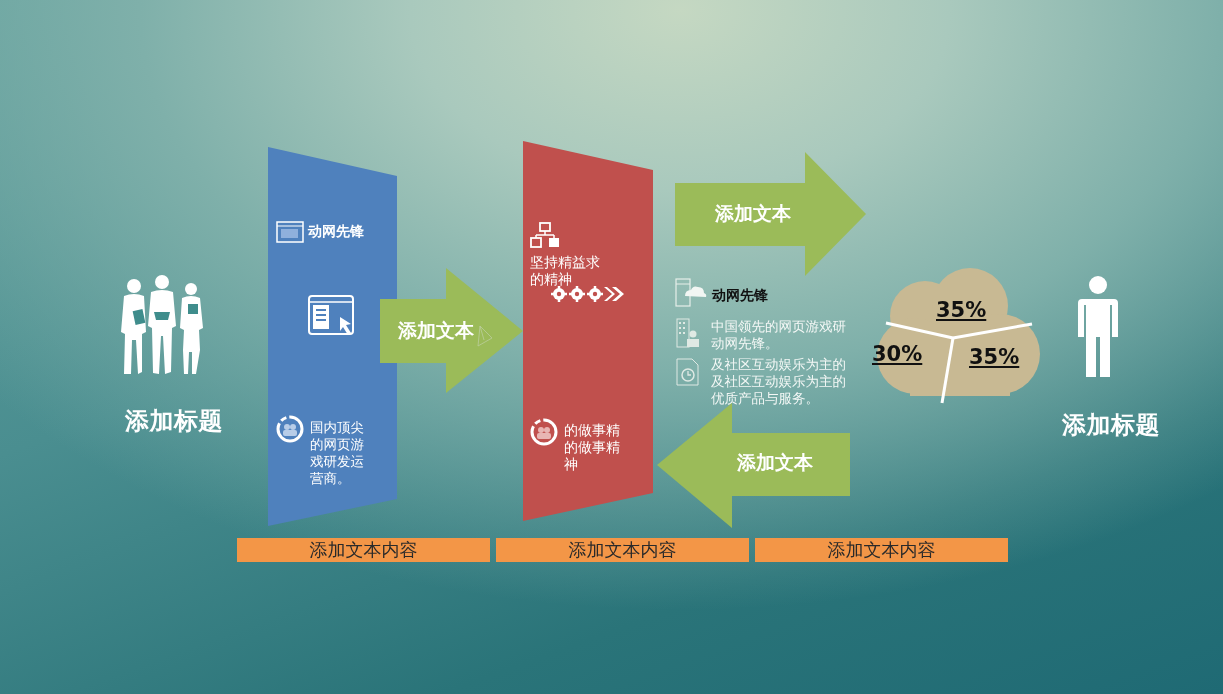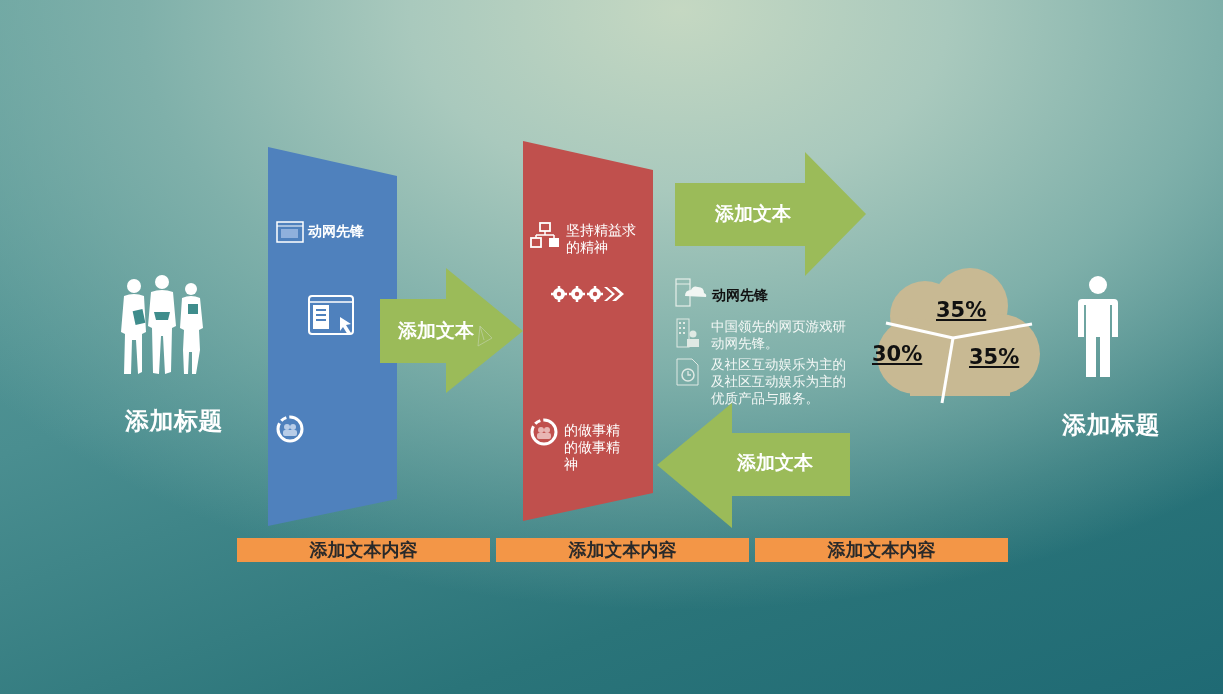--- a/index.html
+++ b/index.html
@@ -8,21 +8,21 @@
     font-family: "DejaVu Sans", "Liberation Sans", sans-serif;
     background:
       radial-gradient(ellipse 900px 600px at 680px 10px, #c5d8c2 0%, #a9c9bd 30%, #7fb0aa 60%, rgba(90,150,150,0) 100%),
       linear-gradient(160deg, #5f9f9c 0%, #4a8e90 40%, #2a7479 75%, #1f6a74 100%);
   }
   .abs { position:absolute; }
   svg { display:block; }
   .white-title { color:#ffffff; font-weight:bold; font-size:24px; letter-spacing:0.5px; }
   .arrow-label { color:#ffffff; font-weight:bold; font-size:19px; white-space:nowrap; }
   .panel-text { color:#ffffff; font-size:13.5px; line-height:17px; }
-  .bar { background:#f39647; color:#2a2a2a; font-weight:bold; font-size:18px; text-align:center; line-height:24px; height:24px; }
+  .bar { background:#f39647; color:#2a2a2a; font-weight:normal; font-size:18px; text-align:center; line-height:24px; height:24px; }
   .pct { color:#111; font-weight:bold; font-size:21px;text-decoration:underline; }
   .info-text { color:#f4f8f6; font-size:13.5px; line-height:17px; }
 </style>
 </head>
 <body>
 
 <div class="abs" style="left:112px; top:274px; width:100px; height:110px;">
   <svg width="100" height="110" viewBox="0 0 100 110">
     <g fill="#ffffff">
 
@@ -69,39 +69,45 @@
 <div class="abs" style="left:276px; top:415px; display:flex; gap:6px;">
   <svg width="28" height="28" viewBox="0 0 28 28">
     <path d="M14 2 A12 12 0 0 1 26 14" fill="none" stroke="#fff" stroke-width="3"></path>
     <path d="M26 14 A12 12 0 0 1 14 26" fill="none" stroke="#fff" stroke-width="3"></path>
     <path d="M14 26 A12 12 0 0 1 2 14" fill="none" stroke="#fff" stroke-width="3"></path>
     <path d="M2 14 A12 12 0 0 1 14 2" fill="none" stroke="#fff" stroke-width="3" stroke-dasharray="6 3"></path>
     <circle cx="11" cy="12" r="3" fill="#b8cde8"></circle>
     <circle cx="17" cy="12" r="3" fill="#b8cde8"></circle>
     <rect x="7" y="15" width="14" height="6" rx="2" fill="#b8cde8"></rect>
   </svg>
+  <div class="panel-text" style="padding-top:4px;">
+    <div>国内顶尖</div>
+    <div>的网页游</div>
+    <div>戏研发运</div>
+    <div>营商。</div>
+  </div>
 </div>
 
 <div class="abs" style="left:380px; top:268px; width:145px; height:126px;">
   <svg width="145" height="126" viewBox="0 0 145 126">
     <polygon points="0,31 66,31 66,0 143,63 66,125 66,95 0,95" fill="#9bbb59"></polygon>
     <g fill="none" stroke="#c9d6b9" stroke-width="0.8" opacity="0.7">
       <polygon points="100,58 112,70 98,78"></polygon>
       <line x1="100" y1="58" x2="104" y2="72"></line>
     </g>
   </svg>
   <div class="abs arrow-label" style="left:18px; top:50px;">添加文本</div>
 </div>
 
 <div class="abs" style="left:523px; top:141px; width:130px; height:381px;">
   <svg width="130" height="381" viewBox="0 0 130 381">
     <polygon points="0,0 130,29 130,352 0,380" fill="#c0504d"></polygon>
   </svg>
 </div>
-<div class="abs" style="left:530px; top:222px; display:flex; gap:6px;">
+<div class="abs" style="left:530px; top:222px; display:flex; gap:6px;flex-direction:column;">
   <svg width="30" height="26" viewBox="0 0 30 26">
     <rect x="10" y="1" width="10" height="8" fill="none" stroke="#fff" stroke-width="1.8"></rect>
     <rect x="1" y="16" width="10" height="9" fill="none" stroke="#fff" stroke-width="1.8"></rect>
     <rect x="19" y="16" width="10" height="9" fill="#fff"></rect>
     <path d="M15 9 V13 M6 13 H24 M6 13 V16 M24 13 V16" stroke="#fff" stroke-width="1.5" fill="none"></path>
   </svg>
   <div class="panel-text" style="font-size:14px;">
     <div>坚持精益求</div>
     <div>的精神</div>
   </div>

